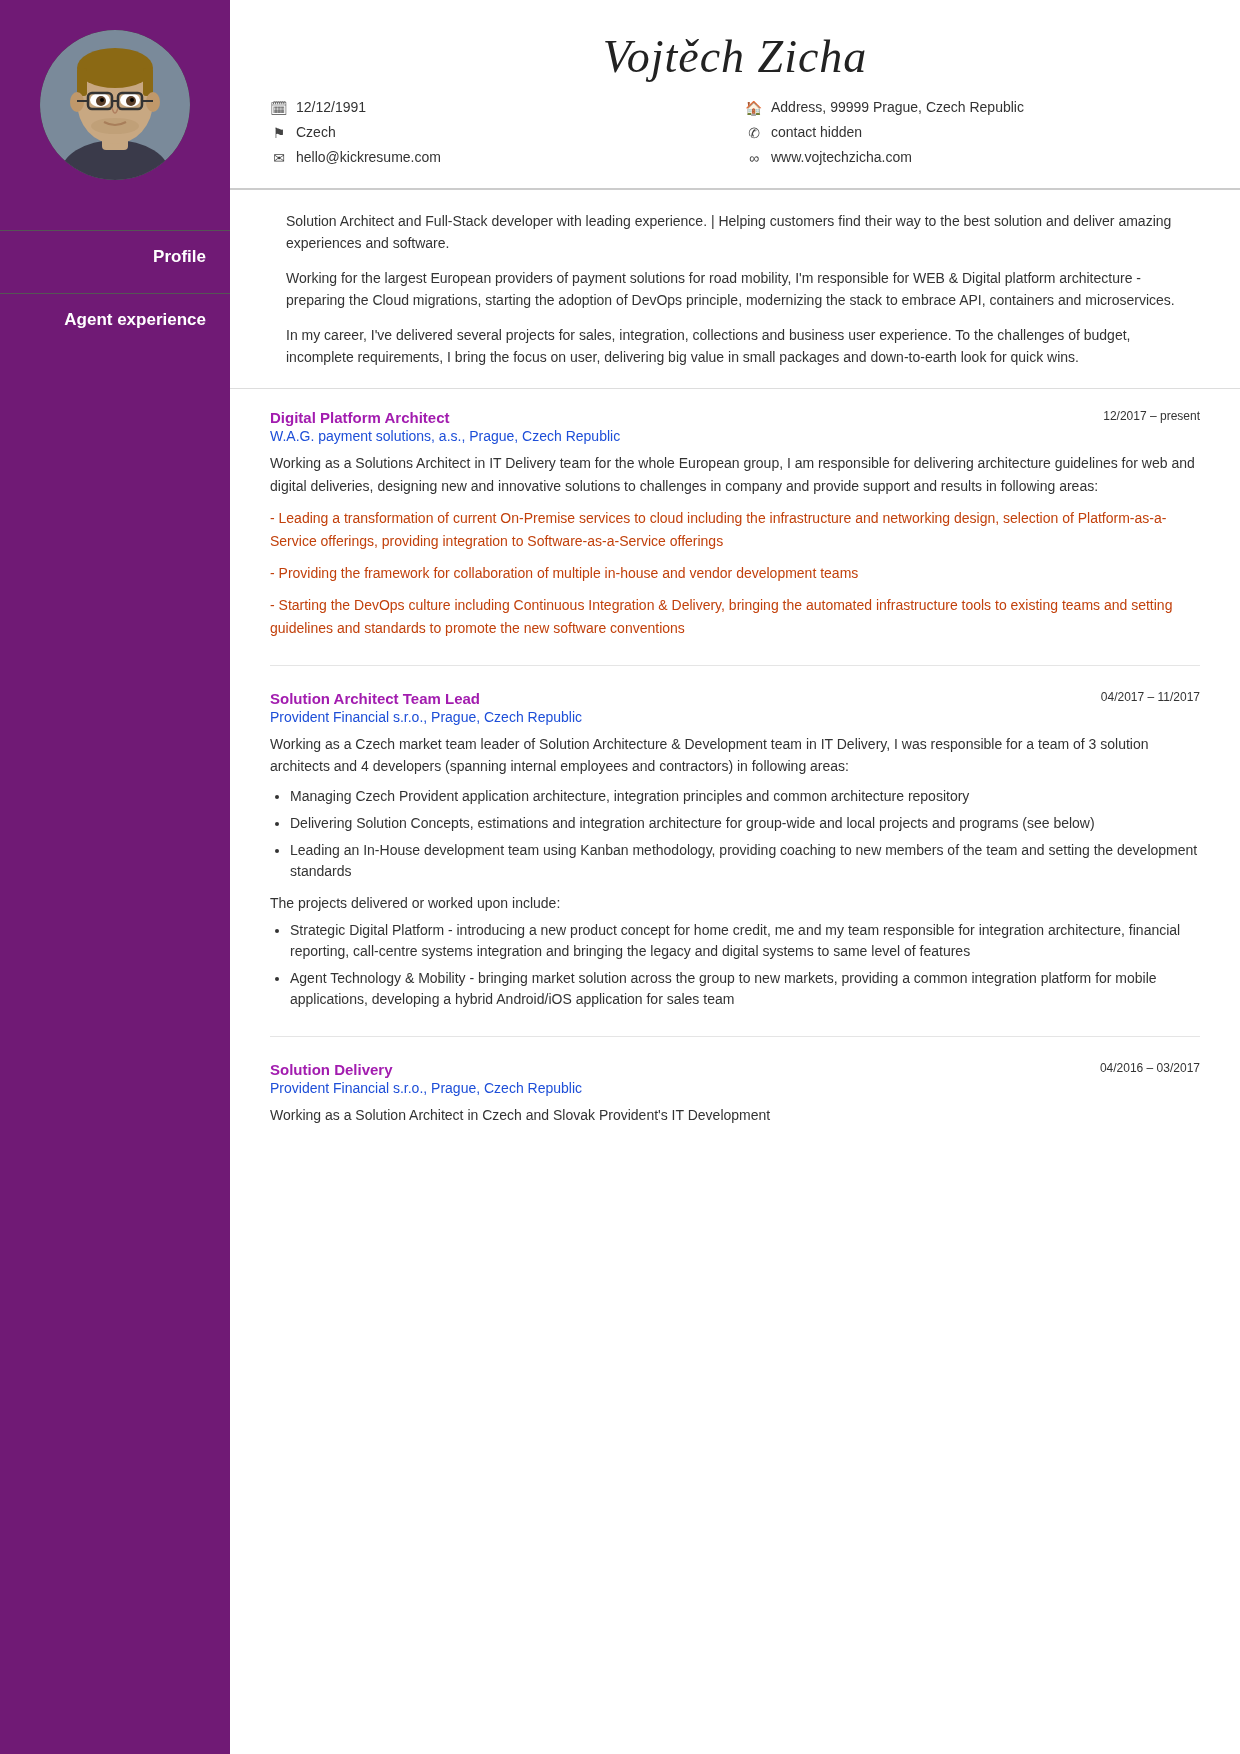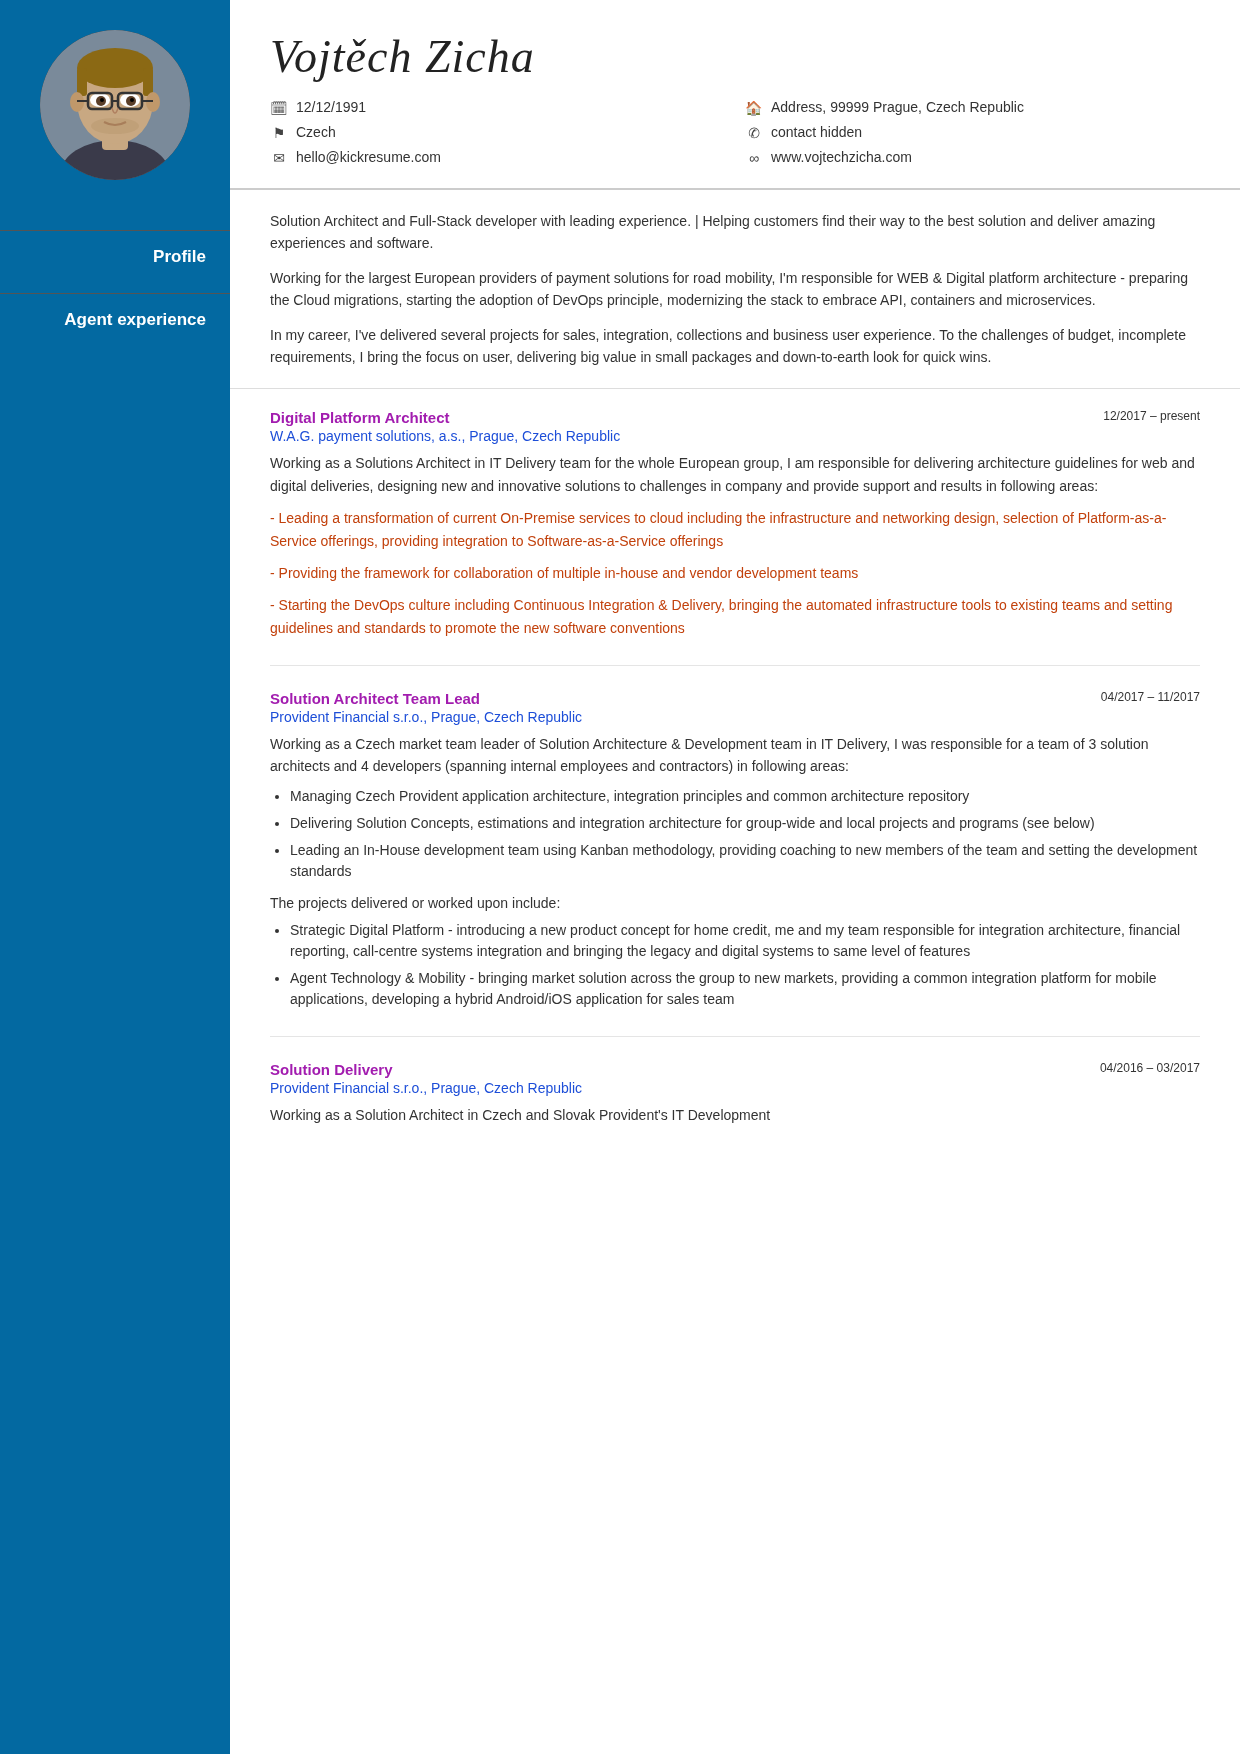--- a/index.html
+++ b/index.html
@@ -8,21 +8,21 @@
       background: #fff;
       width: 1240px;
       min-height: 1754px;
       display: flex;
       flex-direction: row;
     }
 
     
     .sidebar {
       width: 230px;
-      background: #0369a1;
+      background: #701a75;
       color: #ccc;
       display: flex;
       flex-direction: column;
       align-items: center;
       padding: 0;
       flex-shrink: 0;
     }
 
     .avatar-container {
       width: 100%;
@@ -78,20 +78,21 @@
     }
 
     .name {
       font-family: 'Georgia', serif;
       font-size: 46px;
       font-style: italic;
       color: #222;
       margin-bottom: 14px;
       font-weight: normal;
       letter-spacing: 1px;
+      text-align: center;
     }
 
     .contact-grid {
       display: grid;
       grid-template-columns: 1fr 1fr;
       gap: 4px 20px;
     }
 
     .contact-item {
       display: flex;
@@ -109,21 +110,21 @@
       display: flex;
       align-items: center;
       justify-content: center;
       margin-top: 2px;
       color: #444;
       font-size: 14px;
     }
 
     
     .content-section {
-      padding: 20px 40px;
+      padding: 20px 56px;
       border-bottom: 1px solid #ddd;
     }
 
     .profile-text {
       font-size: 14px;
       color: #333;
       line-height: 1.6;
     }
 
     .profile-text p + p {

